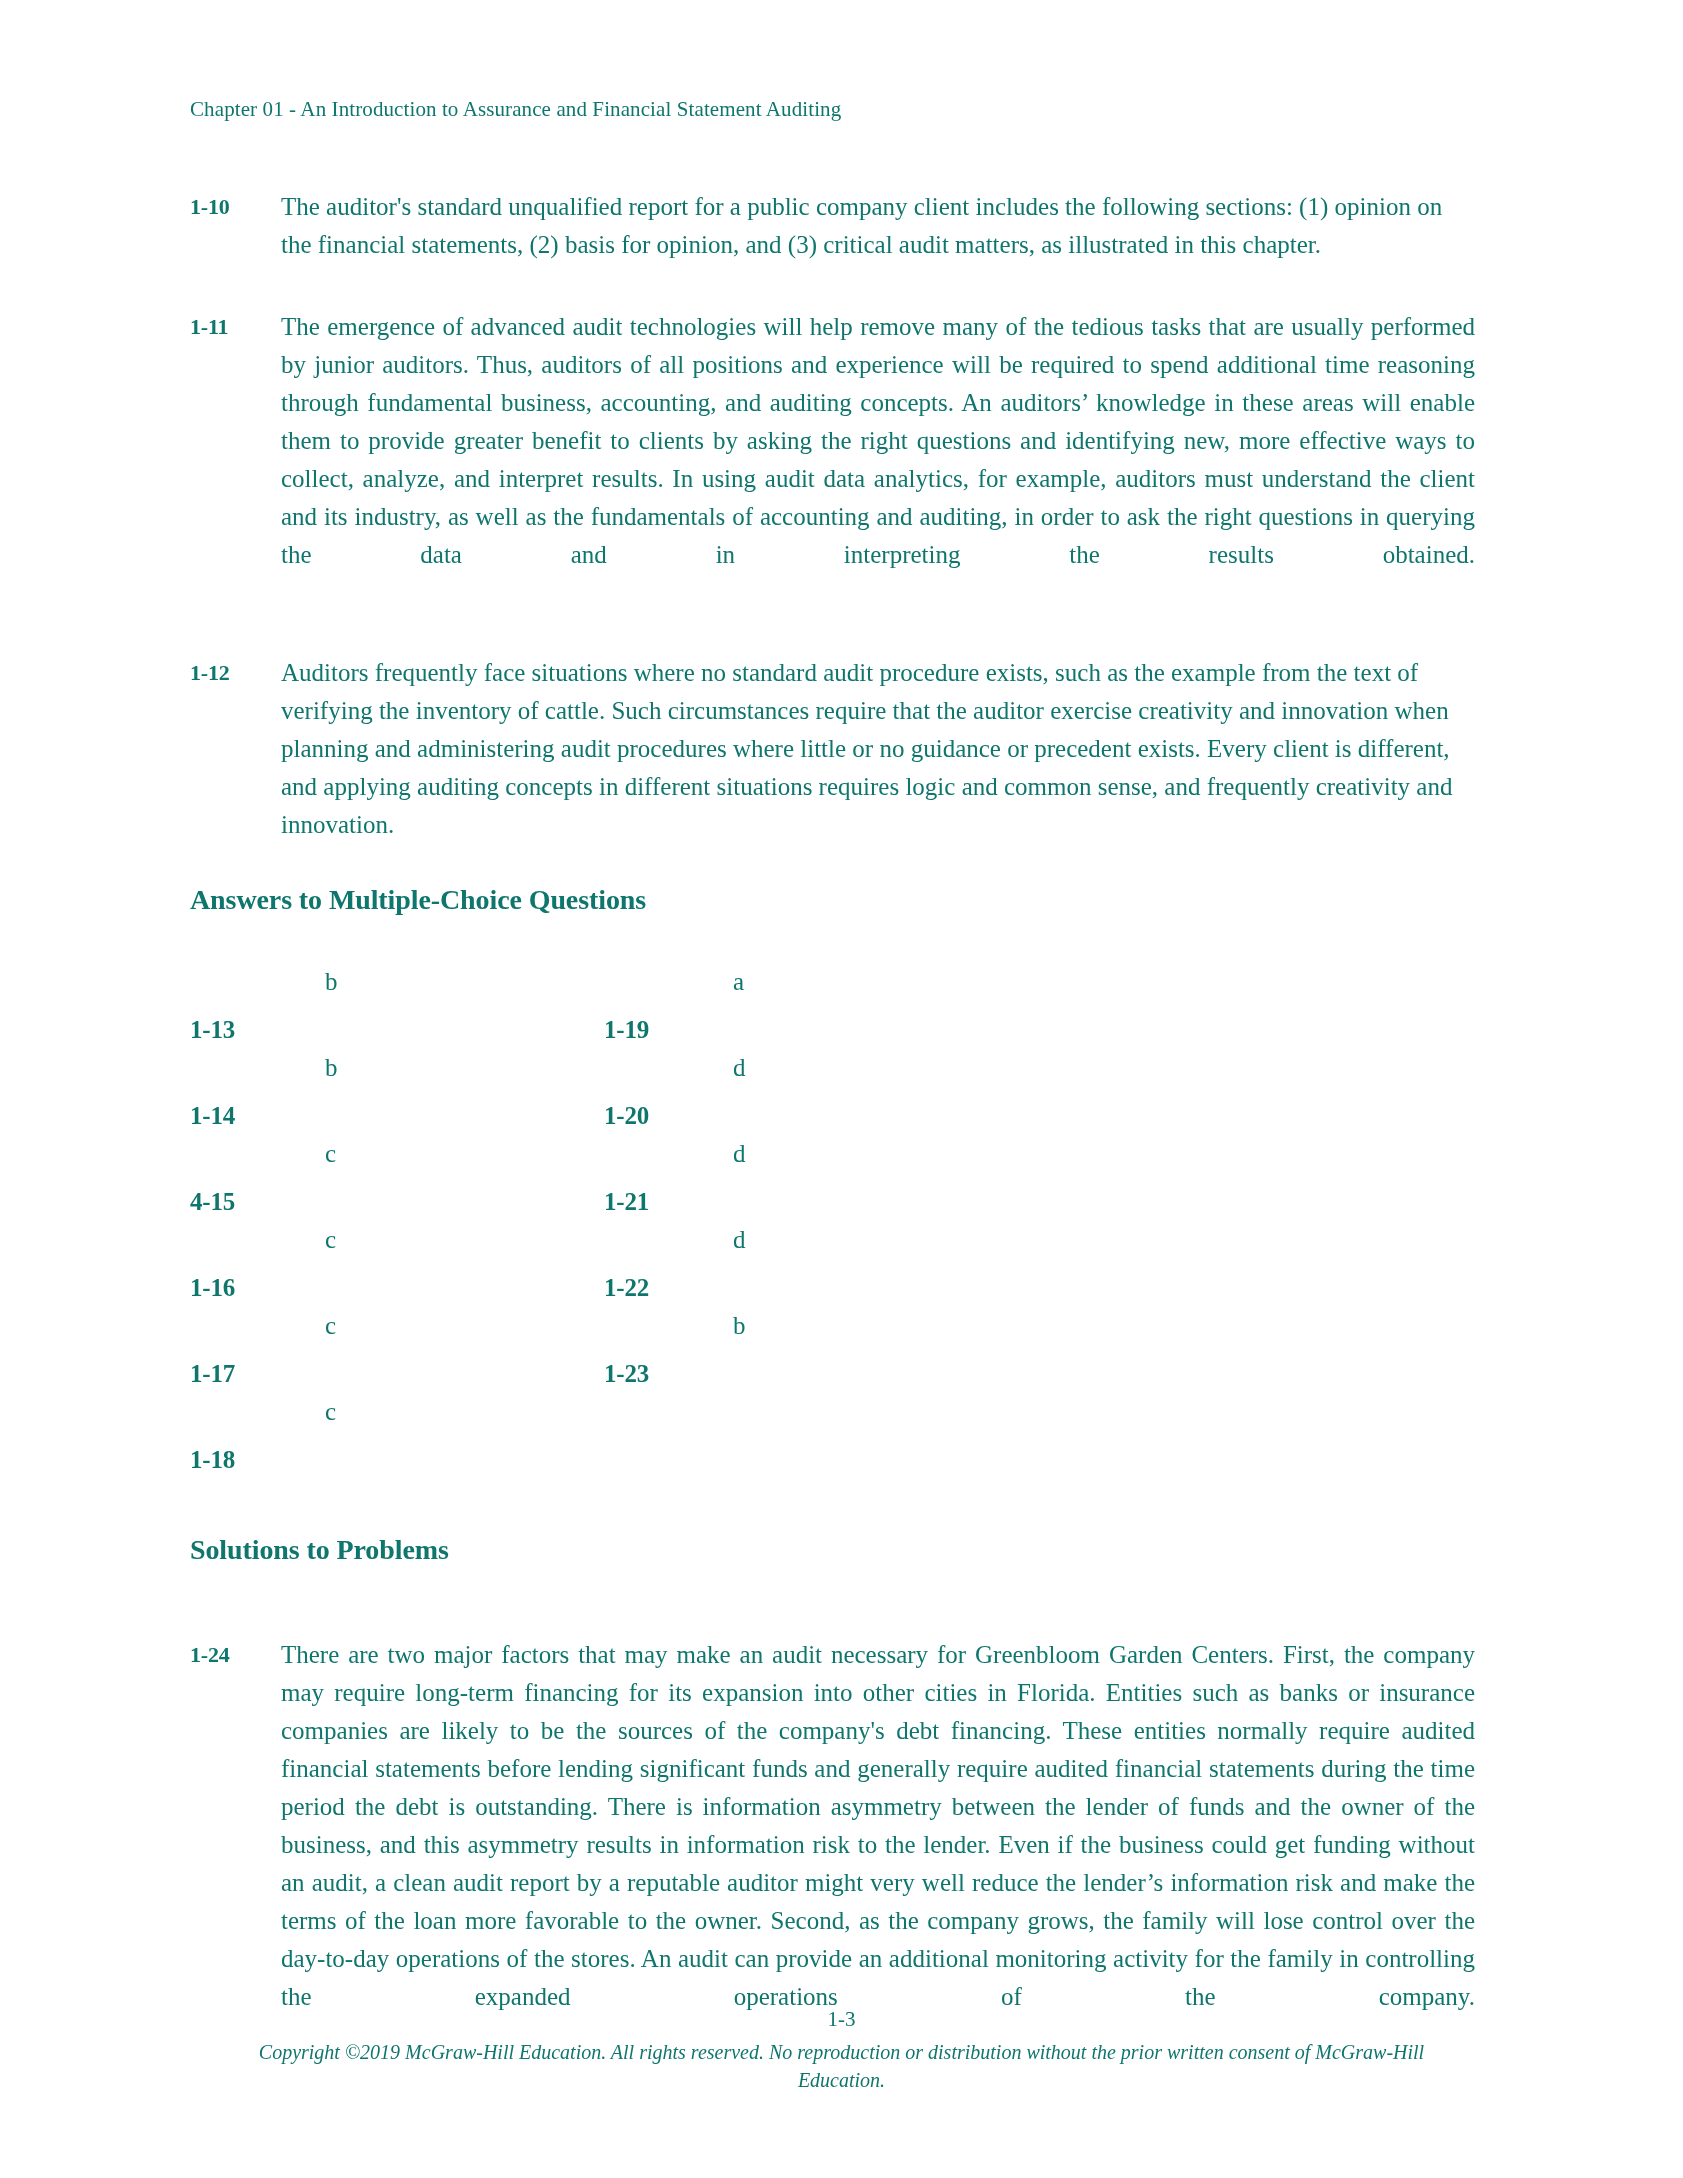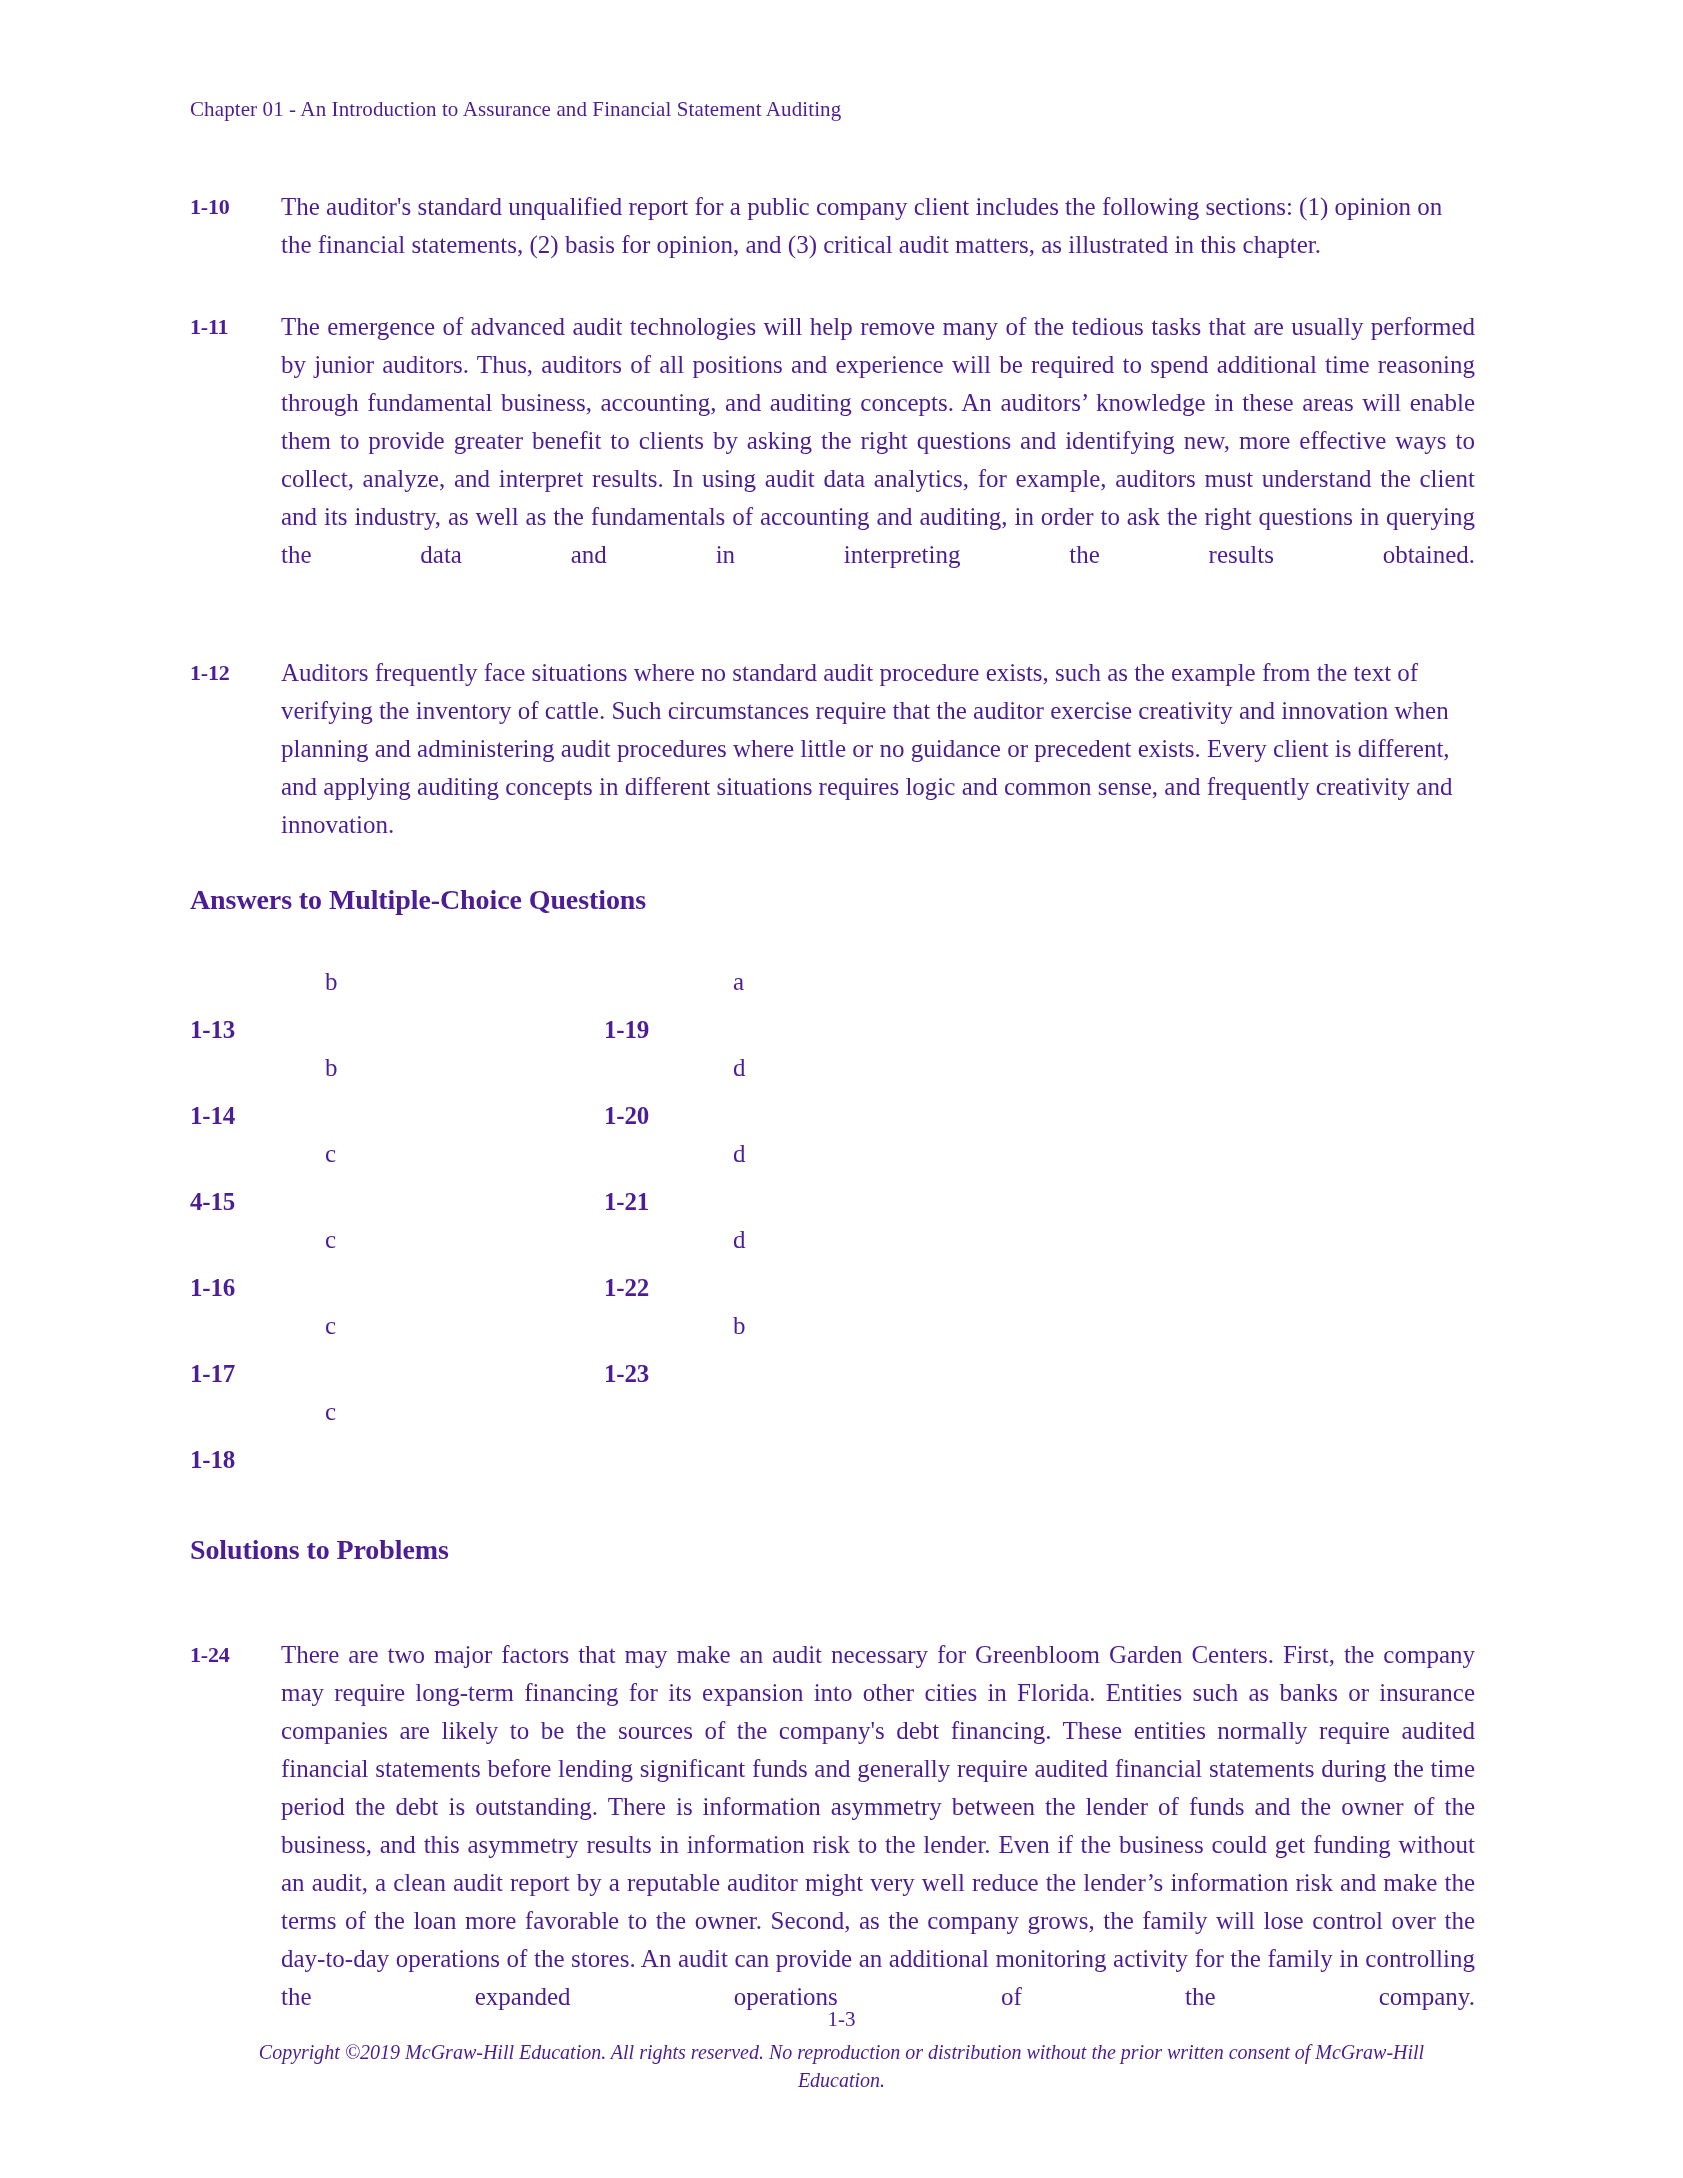--- a/index.html
+++ b/index.html
@@ -7,21 +7,21 @@
     padding: 0;
     background: #ffffff;
   }
 
   .page {
     position: relative;
     width: 1683px;
     height: 2178px;
     background: #ffffff;
     font-family: "Liberation Serif", "DejaVu Serif", serif;
-    color: #4c1d95;
+    color: #0f766e;
     box-sizing: border-box;
     overflow: hidden;
   }
 
   
   .running-head {
     position: absolute;
     left: 190px;
     top: 97px;
     font-size: 21px;

